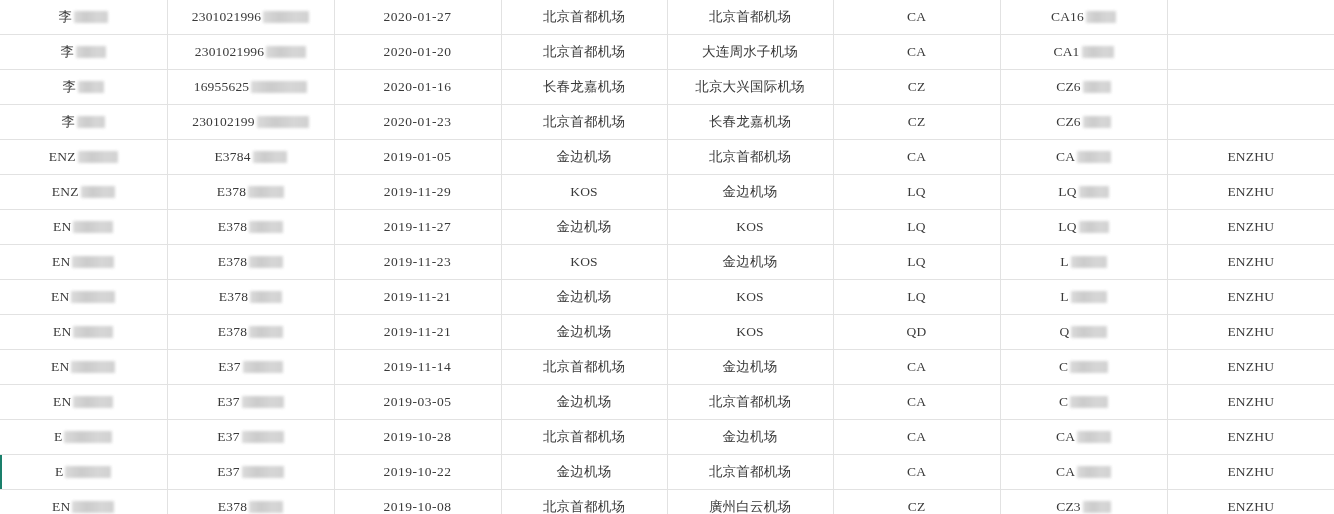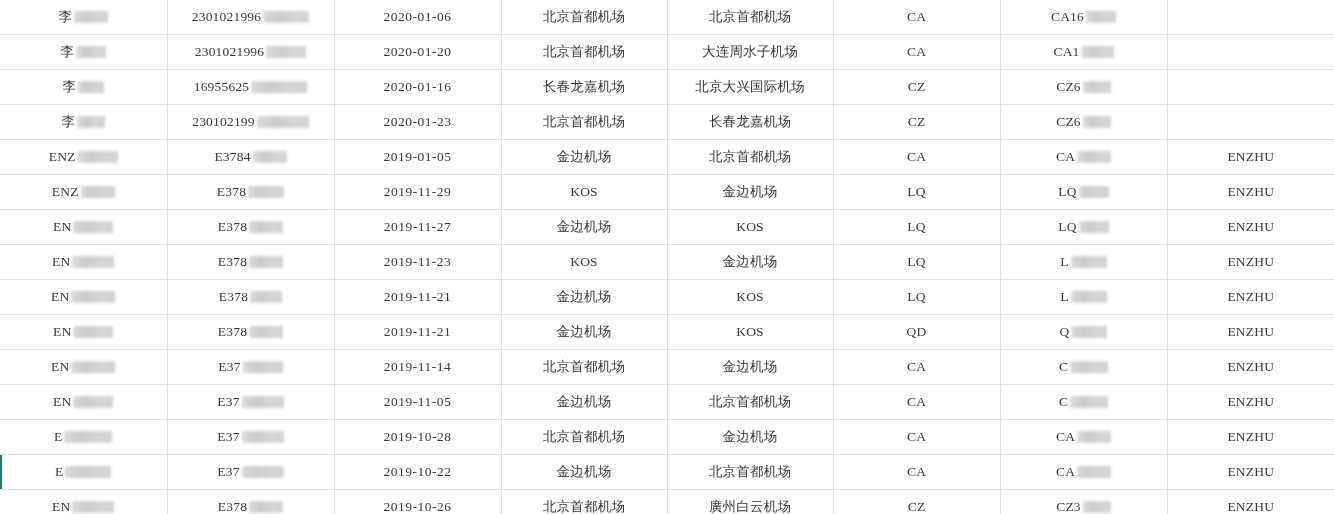--- a/index.html
+++ b/index.html
@@ -96,21 +96,21 @@
         <tr>
           <td><span class="cell-inner">
               <span class="txt ">李</span>
               <span class="redact" style="width: 34px;"></span>
             </span></td>
           <td><span class="cell-inner">
               <span class="txt mono">2301021996</span>
               <span class="redact" style="width: 46px;"></span>
             </span></td>
           <td><span class="cell-inner">
-              <span class="txt date mono">2020-01-06</span>
+              <span class="txt date mono">2020-01-27</span>
             </span></td>
           <td><span class="cell-inner">
               <span class="txt ">北京首都机场</span>
             </span></td>
           <td><span class="cell-inner">
               <span class="txt ">北京首都机场</span>
             </span></td>
           <td><span class="cell-inner">
               <span class="txt mono">CA</span>
             </span></td>
@@ -407,21 +407,21 @@
         <tr>
           <td><span class="cell-inner">
               <span class="txt ">EN</span>
               <span class="redact" style="width: 40px;"></span>
             </span></td>
           <td><span class="cell-inner">
               <span class="txt mono">E37</span>
               <span class="redact" style="width: 42px;"></span>
             </span></td>
           <td><span class="cell-inner">
-              <span class="txt date mono">2019-11-05</span>
+              <span class="txt date mono">2019-03-05</span>
             </span></td>
           <td><span class="cell-inner">
               <span class="txt ">金边机场</span>
             </span></td>
           <td><span class="cell-inner">
               <span class="txt ">北京首都机场</span>
             </span></td>
           <td><span class="cell-inner">
               <span class="txt mono">CA</span>
             </span></td>
@@ -494,21 +494,21 @@
         <tr>
           <td><span class="cell-inner">
               <span class="txt ">EN</span>
               <span class="redact" style="width: 42px;"></span>
             </span></td>
           <td><span class="cell-inner">
               <span class="txt mono">E378</span>
               <span class="redact" style="width: 34px;"></span>
             </span></td>
           <td><span class="cell-inner">
-              <span class="txt date mono">2019-10-26</span>
+              <span class="txt date mono">2019-10-08</span>
             </span></td>
           <td><span class="cell-inner">
               <span class="txt ">北京首都机场</span>
             </span></td>
           <td><span class="cell-inner">
               <span class="txt ">廣州白云机场</span>
             </span></td>
           <td><span class="cell-inner">
               <span class="txt mono">CZ</span>
             </span></td>

